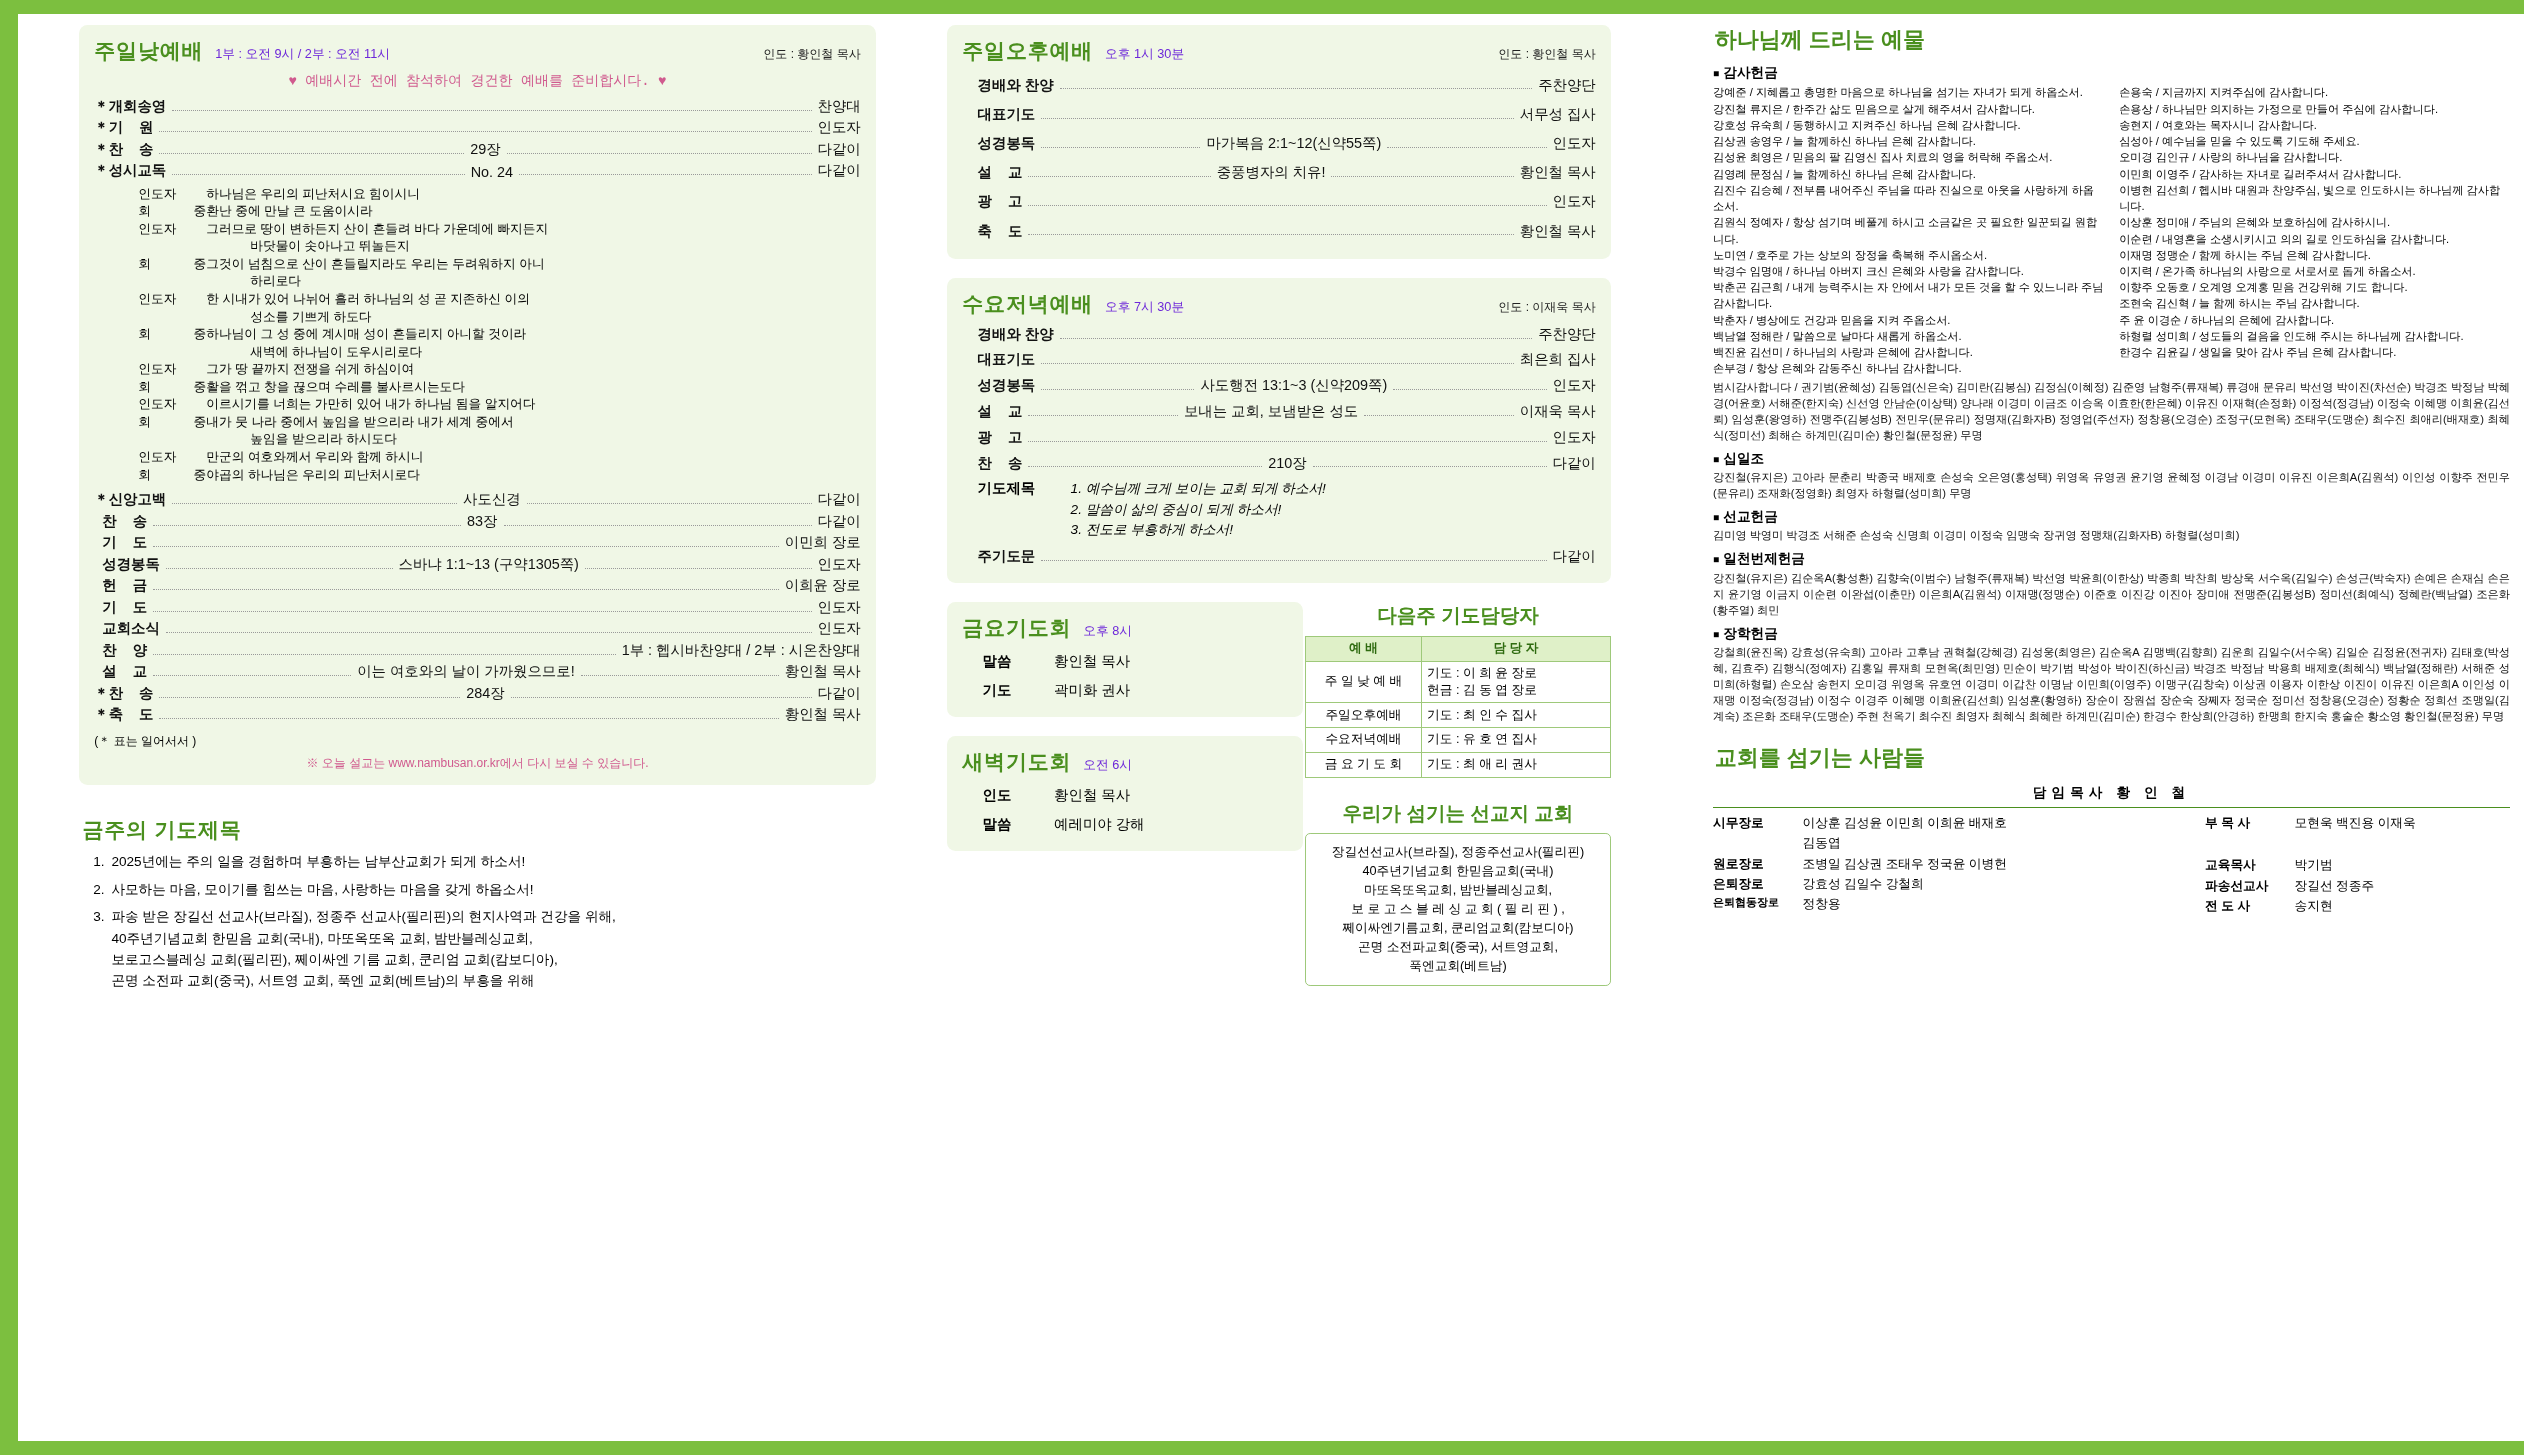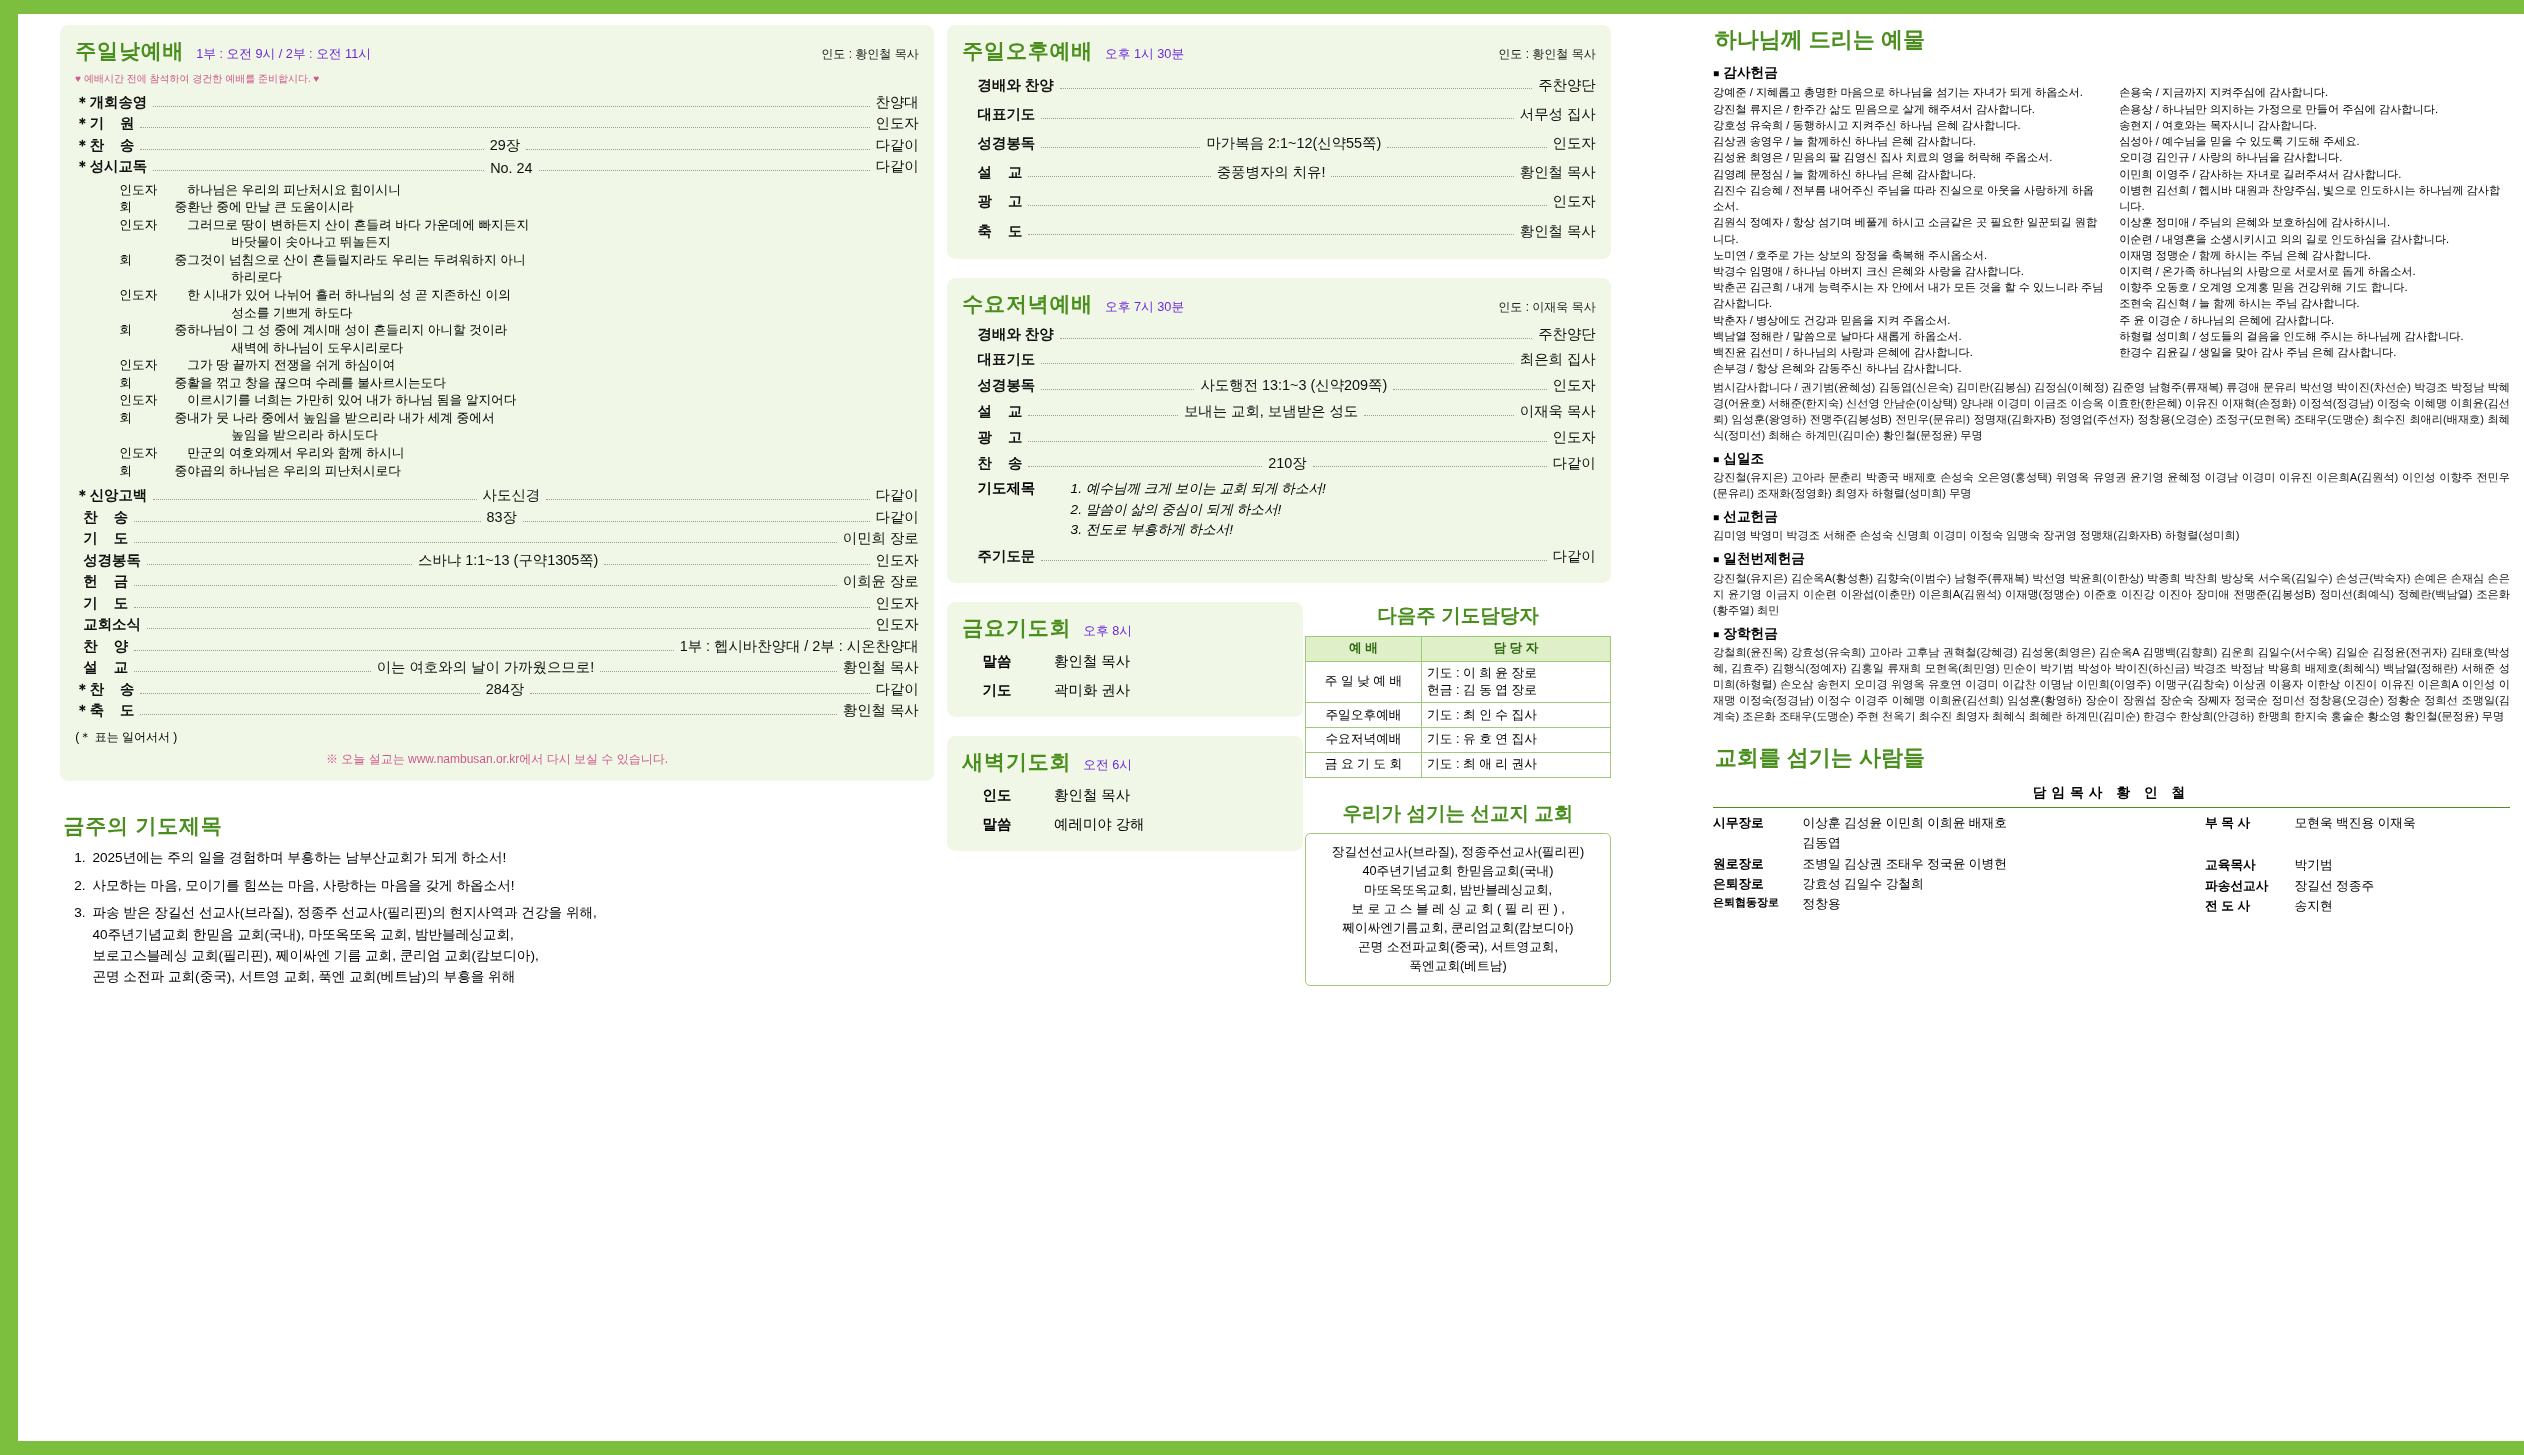--- a/index.html
+++ b/index.html
@@ -13,41 +13,41 @@
   }
   .page {
     position:absolute; inset:0;
     border-left:18.6px solid #7cbf3f;
     background:#ffffff;
   }
   .topbar { position:absolute; left:0; top:0; width:100%; height:13.6px; background:#7cbf3f; }
   .botbar { position:absolute; left:0; bottom:0; width:100%; height:13.6px; background:#7cbf3f; }
 
   .col { position:absolute; top:25.4px; }
-  .col1 { left:42px;  width:874px; }
+  .col1 { left:61px;  width:797px; }
   .col2 { left:929px; width:664px; }
   .col3 { left:1695px; width:797px; }
 
   .panel {
     background:#f0f7e6;
     border-radius:8.5px;
     padding:12px 15.3px 13.6px 15.3px;
     margin-bottom:18.6px;
     position:relative;
   }
   .panel.white { background:#ffffff; padding-left:3.4px; }
 
   .ph { display:flex; align-items:baseline; gap:12px; margin-bottom:6.8px; }
   .ph-title {
     color:#4a8f1e; font-weight:bold; font-size:21px; letter-spacing:0.8px;
   }
   .ph-sub { font-size:12.7px; color:#6d28d9; }
   .ph-right { margin-left:auto; font-size:12px; color:#222; }
 
-  .note { text-align:left; color:#d05a8e; font-size:10px; margin:1.7px 0 6.8px 0; }
+  .note { text-align:center; color:#d05a8e; font-size:14px; margin:1.7px 0 6.8px 0;font-family:Liberation Mono, monospace; }
 
   
   .row { display:flex; align-items:flex-end; font-size:14.4px; color:#111; margin:2.5px 0; }
   .row .lab { white-space:pre; font-weight:bold; }
   .row .mid { flex:0 0 auto; }
   .row .dots { flex:1 1 auto; border-bottom:1.7px dotted #9a9a9a; margin:0 6px 5.1px 6px; height:0.8px; }
   .row .val { white-space:nowrap; }
 
   
   .read { font-size:12.7px; line-height:1.32; margin:0.8px 0; display:flex; }

